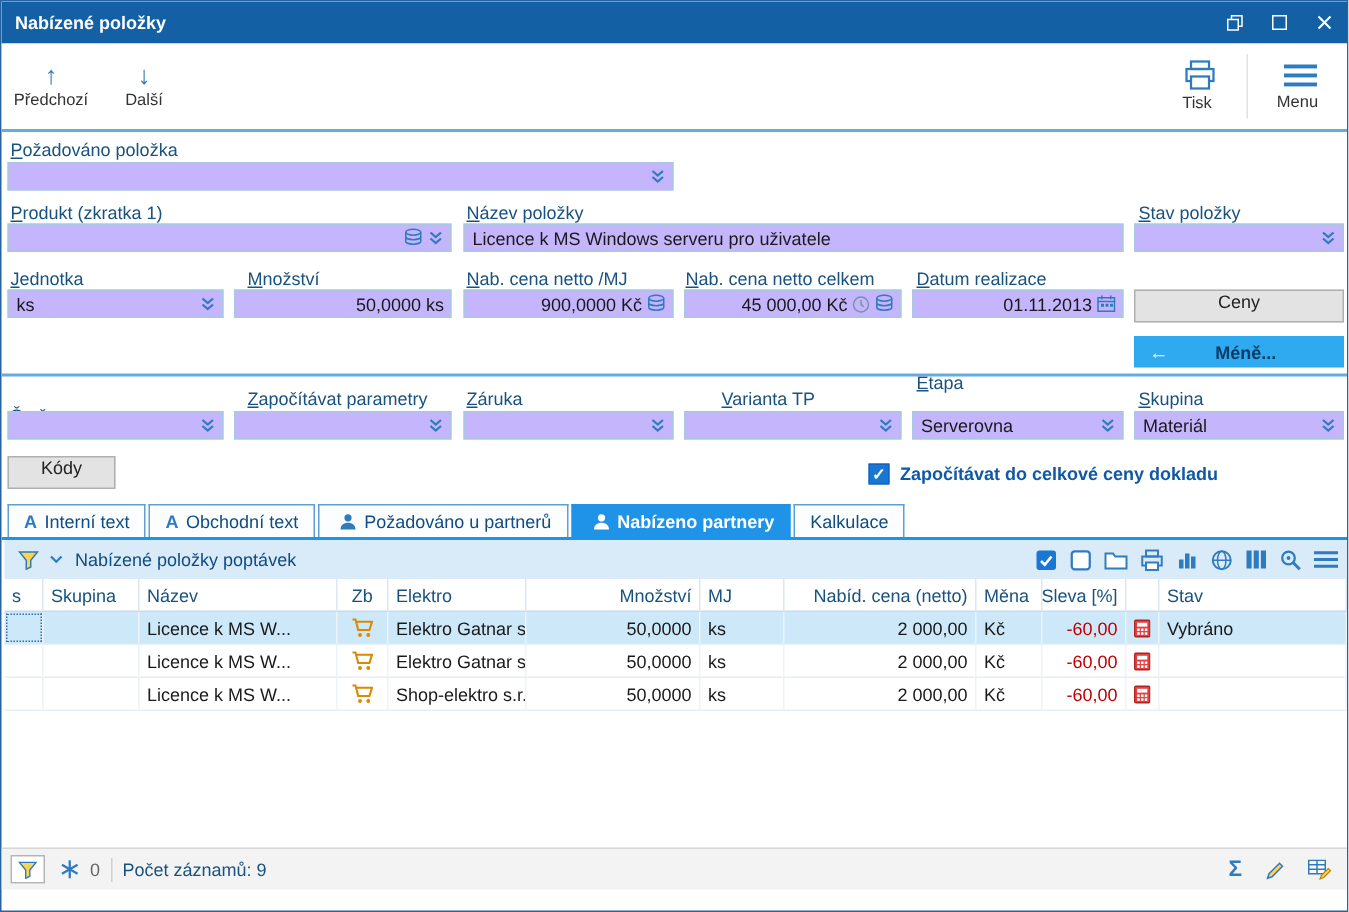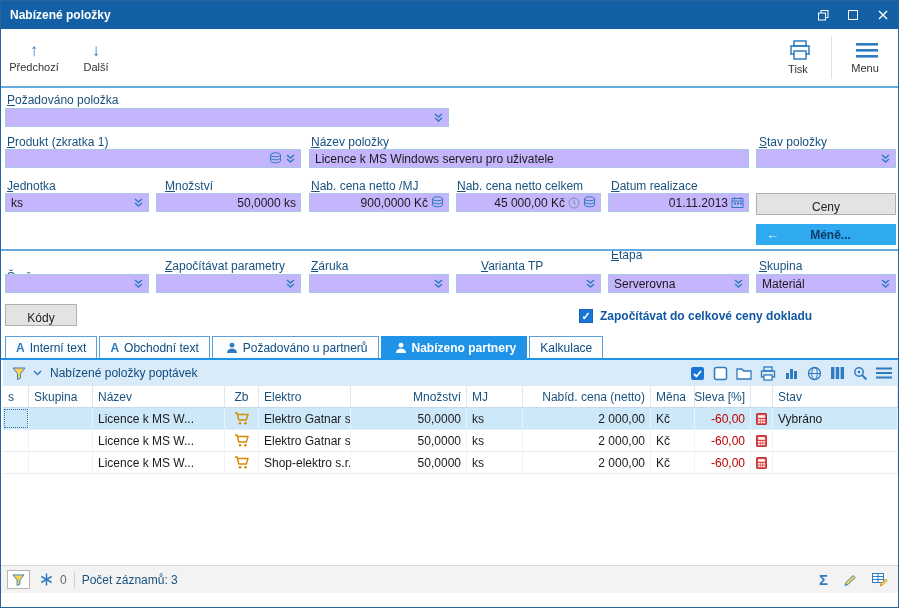--- a/index.html
+++ b/index.html
@@ -27,21 +27,21 @@
 
   
   .lbl { position:absolute; color:#19527f; white-space:nowrap; display:block; }
   .lbl::first-letter { text-decoration:underline; }
   .fld { position:absolute; height:19px; border:1px solid #a9c7e3; background:#c4b5fd;
          display:flex; align-items:center; padding:0 4px 0 5px; }
   .fval { flex:1; white-space:nowrap; overflow:hidden; color:#1a1a1a; }
   .fval.right { text-align:right; }
   .ico { display:inline-flex; align-items:center; justify-content:center; margin-left:3px; flex:none; }
   .gbtn { position:absolute; height:22px; background:#e3e3e3; border:1px solid #b0b0b0;
-          display:flex; align-items:flex-end; justify-content:center; color:#222; }
+          display:flex; align-items:flex-start; justify-content:center; color:#222; }
   .less-btn { position:absolute; left:755px; top:223px; width:140px; height:21px;
               background:#2fa9f0; display:flex; align-items:center; font-weight:bold; }
   .less-btn .la { margin:0 0 0 10px; color:#eaf5fd; font-size:13px; }
   .less-lab { flex:1; text-align:center; color:#0b3c68; padding-right:14px; }
   .chk { position:absolute; left:578px; top:308px; width:14px; height:14px; background:#1976d2;
          border:1px solid #1565c0; display:flex; align-items:center; justify-content:center;
          color:#fff; font-size:11px; font-weight:bold; }
   .chklbl { position:absolute; left:599px; top:308px; color:#1058a4; font-weight:bold; }
 
   
@@ -541,21 +541,21 @@
       <svg width="13" height="13" viewBox="0 0 13 13">
           <g stroke="#2f7bc0" stroke-width="1.5">
             <line x1="6.5" y1="0.5" x2="6.5" y2="12.5"></line>
             <line x1="1.3" y1="3.5" x2="11.7" y2="9.5"></line>
             <line x1="1.3" y1="9.5" x2="11.7" y2="3.5"></line>
           </g>
         </svg>
     </span>
     <span class="busy0">0</span>
     <span class="sb-sep"></span>
-    <span>Počet záznamů: 3</span>
+    <span>Počet záznamů: 9</span>
     <div class="sb-right">
       <span class="sigma">Σ</span>
       <span class="ico">
         <svg width="14" height="14" viewBox="0 0 14 14">
             <path d="M2 12.5 L3 9.5 L10 2.5 L12 4.5 L5 11.5 z" fill="#ffd34d" stroke="#2f7bc0"></path>
           </svg>
       </span>
       <span class="ico">
         <svg width="16" height="14" viewBox="0 0 16 14">
             <rect x="0.5" y="0.5" width="11" height="9" fill="#fff" stroke="#2f7bc0"></rect>

